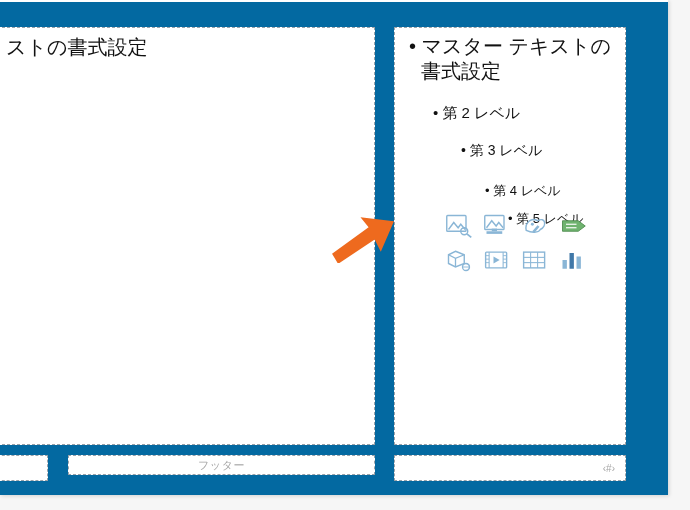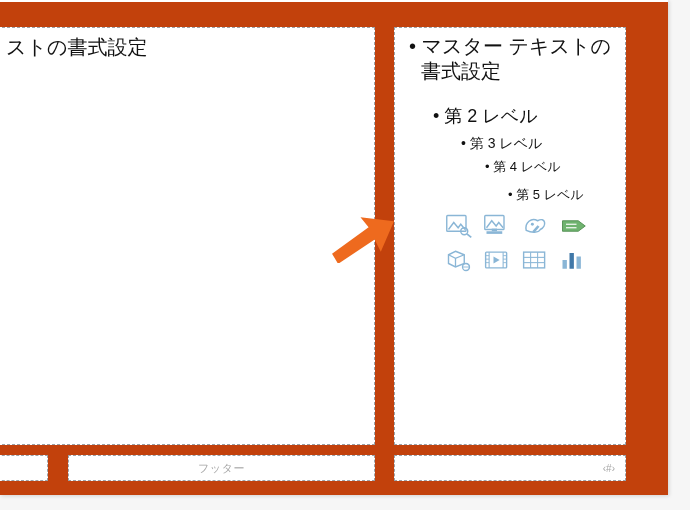--- a/index.html
+++ b/index.html
@@ -13,21 +13,21 @@
     }
     .workspace {
       position: absolute;
       left: 0; top: 0; right: 22px; bottom: 15px;
       background: #fff;
       box-shadow: 1px 1px 4px rgba(0,0,0,0.15);
     }
     .slide-area {
       position: absolute;
       left: 0; top: 2px; right: 0; bottom: 0;
-      background: #c2410c;
+      background: #0369a1;
     }
     .placeholder {
       position: absolute;
       border: 1px dashed #9aa1a8;
       background: #fff;
     }
     .ph-left {
       left: -3px; top: 25px; width: 378px; height: 418px;
       padding: 6px 8px;
     }
@@ -36,38 +36,38 @@
       padding: 6px 10px;
     }
     .title-line {
       font-size: 20px;
       color: #111;
     }
     .ph-footer-left {
       left: -3px; top: 453px; width: 51px; height: 26px;
     }
     .ph-footer-center {
-      left: 68px; top: 453px; width: 307px; height: 26px;
+      left: 68px; top: 453px; width: 307px; height: 20px;
       display:flex; align-items:center; justify-content:center;
       font-size: 11px; color:#a6a6a6; letter-spacing:0.5px;
     }
     .ph-footer-right {
       left: 394px; top: 453px; width: 232px; height: 26px;
       display:flex; align-items:center; justify-content:flex-end;
       font-size: 10px; color:#a6a6a6; padding-right:10px;
     }
     .bullets { list-style:none; }
     .b1 { font-size: 20px; color:#111; padding-left: 4px; margin-bottom: 20px; text-indent:-12px; margin-left:12px; }
     .b1::before { content:"• "; }
     .b1-wrap { line-height:1.25; }
-    .b2 { font-size: 18px; color:#111; padding-left: 28px; margin-top:6px; }
+    .b2 { font-size: 15px; color:#111; padding-left: 28px; margin-top:6px; }
     .b2::before { content:"• "; }
-    .b3 { font-size: 14px; color:#111; padding-left: 56px; margin-top:7px; }
+    .b3 { font-size: 14px; color:#111; padding-left: 56px; margin-top:19px; }
     .b3::before { content:"• "; }
-    .b4 { font-size: 13px; color:#111; padding-left: 80px; margin-top:5px;}
+    .b4 { font-size: 13px; color:#111; padding-left: 80px; margin-top:22px;}
     .b4::before { content:"• "; }
     .b5 { font-size: 13px; color:#111; padding-left: 103px; margin-top:12px; line-height:1.15;}
     .b5::before{ content:"• "; }
     .content-icons {
       position:absolute;
       left:48px; top:184px;
       width:160px;
       display:flex; flex-wrap:wrap; gap:6px 6px;
     }
     .ico {

